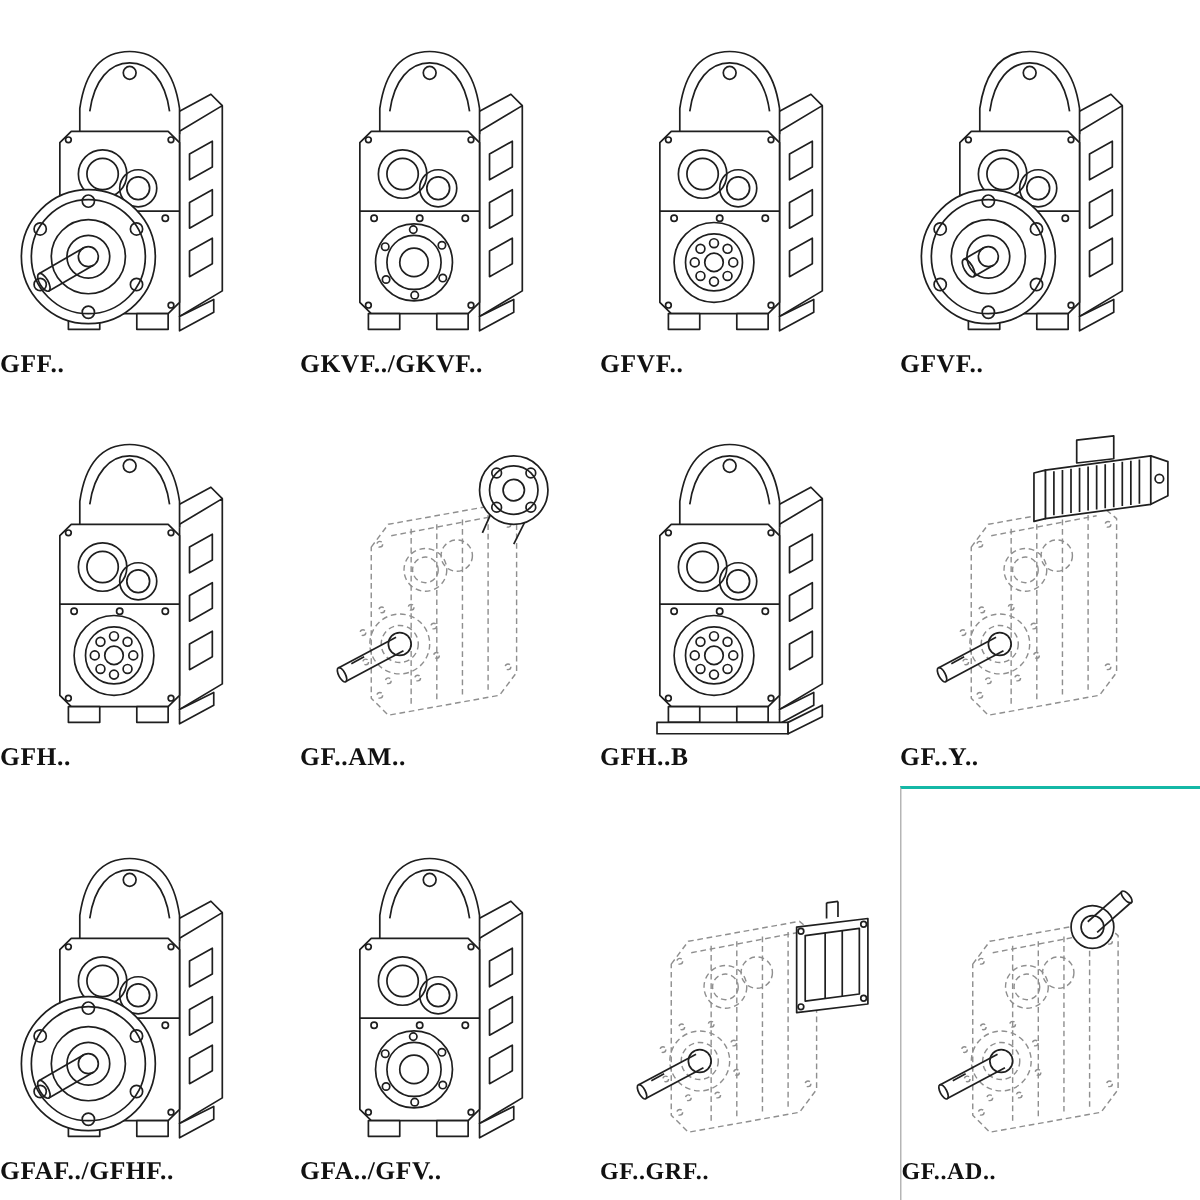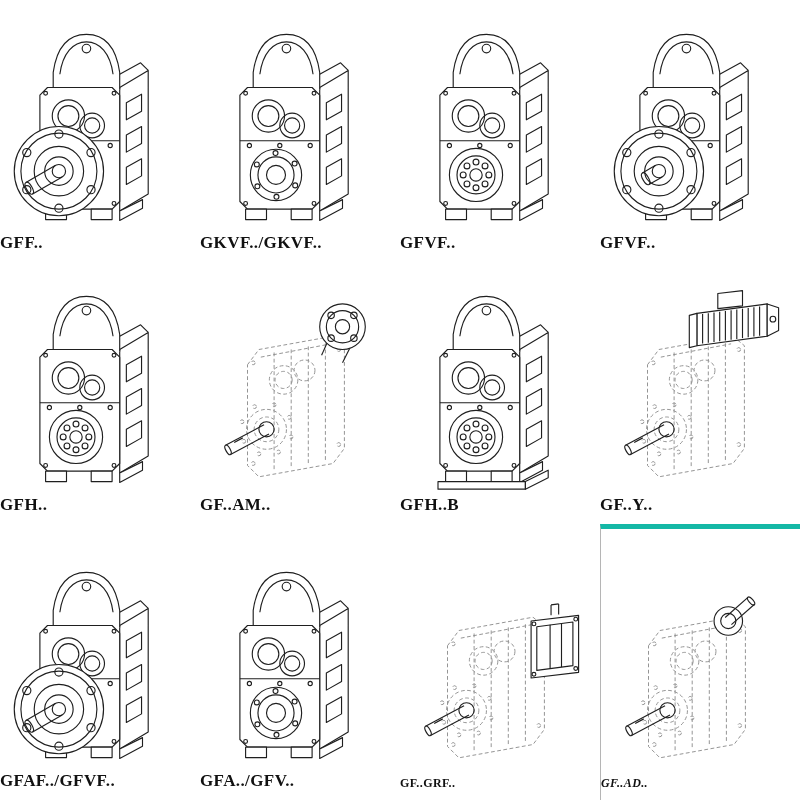--- a/index.html
+++ b/index.html
@@ -19,22 +19,22 @@
   .drawing{width:190px;height:214px;}
   .drawing svg{display:block;width:100%;height:100%;}
   figcaption.label{
     font-weight:bold;
     font-size:17px;
     letter-spacing:.4px;
     color:#111111;
     margin:0 0 9px 0;
     white-space:nowrap;
   }
-  figcaption.label.big{font-size:12px;}
-  figure.cell.boxed{border-left:1px solid #b5b5b5;border-top:5px solid #14b8a6;font-style:italic;}
+  figcaption.label.big{font-size:16px;}
+  figure.cell.boxed{border-left:1px solid #b5b5b5;border-top:2px solid #14b8a6;}
 </style>
 </head>
 <body>
 
 <div class="grid">
 
   <figure class="cell">
     <div class="drawing">
         <svg viewBox="0 0 200 225" preserveAspectRatio="xMidYMid meet" role="img">
           <g fill="none" stroke="#1f1f1f" stroke-width="1.2" stroke-linejoin="round">
@@ -453,21 +453,21 @@
             <circle cx="95.8" cy="140.5" r="4.3"></circle>
             <circle cx="62" cy="160" r="26"></circle>
             <circle cx="62" cy="160" r="15"></circle>
             <line x1="58.5" y1="153.94" x2="27.3" y2="171.9"></line>
             <line x1="65.5" y1="166.06" x2="34.3" y2="184.1"></line>
             <ellipse cx="30.8" cy="178.0" rx="3" ry="7" transform="rotate(-30 30.8 178.0)"></ellipse>
             <circle cx="62" cy="160" r="7"></circle>
           </g>
         </svg>
       </div>
-    <figcaption class="label">GFAF../GFVF..</figcaption>
+    <figcaption class="label">GFAF../GFHF..</figcaption>
   </figure>
 
   <figure class="cell">
     <div class="drawing">
         <svg viewBox="0 0 200 225" preserveAspectRatio="xMidYMid meet" role="img">
           <g fill="none" stroke="#1f1f1f" stroke-width="1.2" stroke-linejoin="round">
             <polygon points="126,72 156,54 156,184 126,202" fill="#fff"></polygon>
             <polygon points="133,88 149,79 149,97 133,106" fill="none"></polygon>
             <polygon points="133,122 149,113 149,131 133,140" fill="none"></polygon>
             <polygon points="133,156 149,147 149,165 133,174" fill="none"></polygon>

